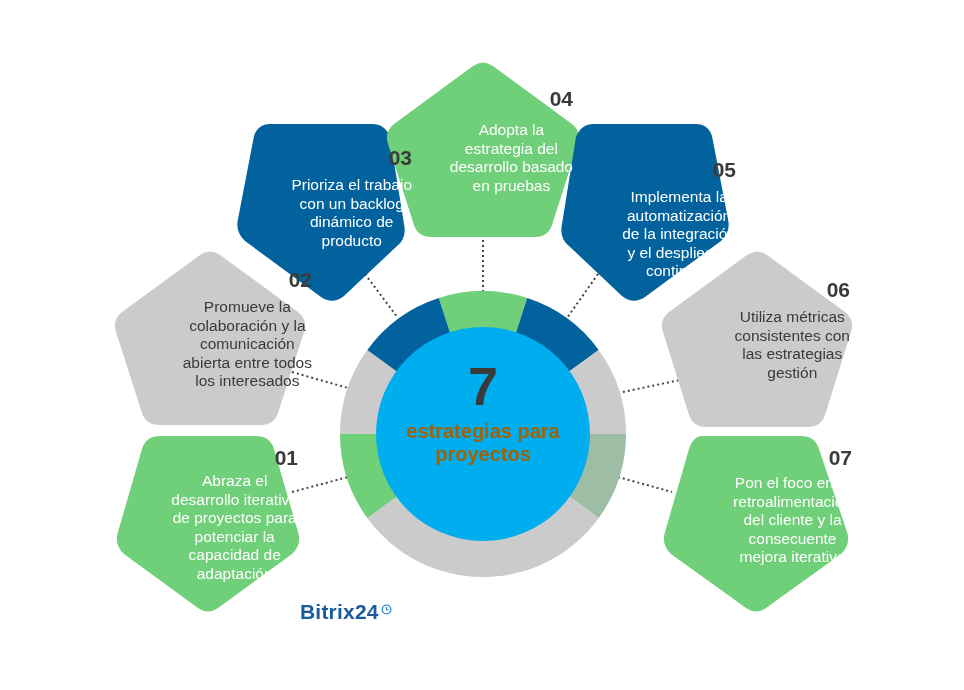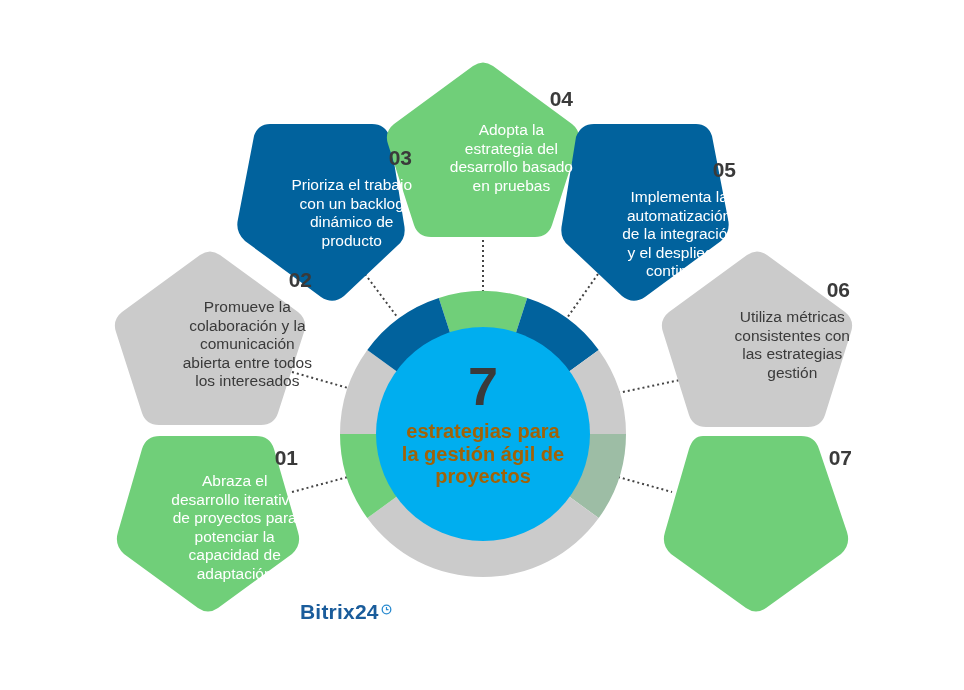--- a/index.html
+++ b/index.html
@@ -70,21 +70,20 @@
     <path fill="#01629D" d="M367.3,349.946 A143,143 0 0 1 438.8,297.996 L450.2,333.188 A106,106 0 0 0 397.2,371.694 Z"></path>
 
     <circle cx="483" cy="434" r="107" fill="#00AEEF"></circle>
   </g>
 </svg>
 
 <div class="center-text">
   <div class="center-num">7</div>
   <div class="center-label">
     <div>estrategias para</div>
-    <div>la gestión ágil de</div>
     <div>proyectos</div>
   </div>
 </div>
 
 <div class="card light" style="left:118px; top:446px; width:180px;">
   <div class="num">01</div>
   <div class="txt" style="margin-top:2px;">
     <div>Abraza el</div>
     <div>desarrollo iterativo</div>
     <div>de proyectos para</div>
@@ -141,20 +140,27 @@
   <div class="txt" style="">
     <div>Utiliza métricas</div>
     <div>consistentes con</div>
     <div>las estrategias</div>
     <div>gestión</div>
   </div>
 </div>
 
 <div class="card light" style="left:662px; top:446px; width:190px;">
   <div class="num">07</div>
+  <div class="txt" style="margin-top:4px;">
+    <div>Pon el foco en la</div>
+    <div>retroalimentación</div>
+    <div>del cliente y la</div>
+    <div>consecuente</div>
+    <div>mejora iterativa</div>
+  </div>
 </div>
 
 <div class="logo">
   <span>Bitrix24</span>
   <span class="logo-clock">
     <svg width="11" height="11" viewBox="0 0 11 11">
       <circle cx="5.5" cy="5.5" r="4.3" fill="none" stroke="#2a8bd0" stroke-width="1.3"></circle>
       <path d="M5.5 3 V5.7 H7.5" fill="none" stroke="#2a8bd0" stroke-width="1.2"></path>
     </svg>
   </span>

